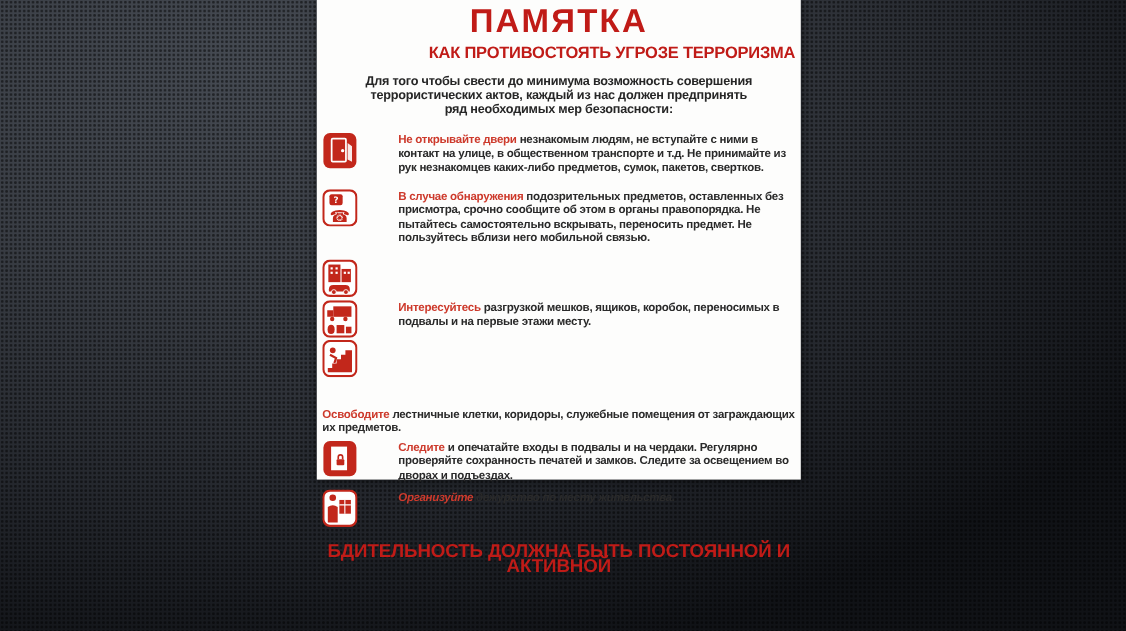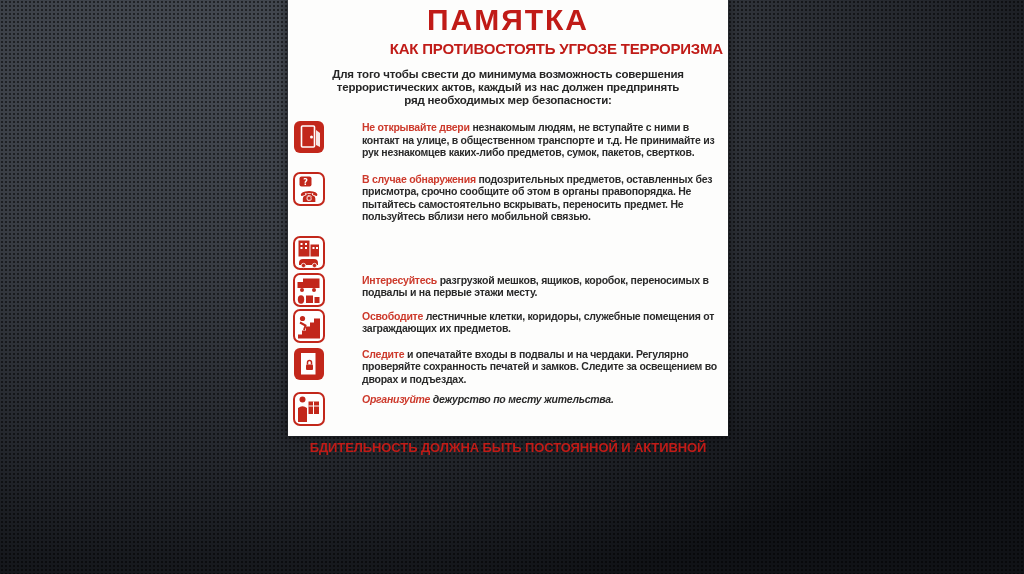--- a/index.html
+++ b/index.html
@@ -33,33 +33,33 @@
   }
   .intro {
     margin: 11px auto 0; max-width: 392px; text-align: center;
     font-size: 11.5px; font-weight: bold; color: #262626;
     line-height: 13px; letter-spacing: -0.2px; white-space: pre-line;
   }
   .items { margin-top: 13px; }
   .item { display: flex; align-items: flex-start; margin-bottom: 13px; gap: 27px; }
   .item:nth-child(3) { margin-bottom: 3px; }
   .item:nth-child(4) { margin-bottom: 2px; }
-  .item:nth-child(5) { margin-bottom: 4px; }
+  .item:nth-child(5) { margin-bottom: 4px; flex-direction: column; }
   .item:nth-child(6) { margin-bottom: 7px; }
   .item:nth-child(7) { margin-bottom: 0; font-style: italic; }
   .badge { flex: 0 0 32px; width: 32px; height: 34px; margin-right: 10px; }
   .badge svg { display: block; width: 32px; height: 34px; }
   .item-text {
     font-size: 10.5px; font-weight: bold; color: #2a2a2a;
     line-height: 12.5px; letter-spacing: -0.25px; padding-top: 1px;
   }
   .lead { color: #cd3a2c; }
   .footer {
     margin-top: 15px; text-align: center;
-    font-size: 13px; font-weight: bold; color: #c01b17;
+    font-size: 17px; font-weight: bold; color: #c01b17;
     letter-spacing: -0.1px; line-height: 14px;
   }
 </style>
 </head>
 <body>
 
 <div class="slide-bg"></div>
 
 <div class="poster">
   <div class="title">ПАМЯТКА</div>

